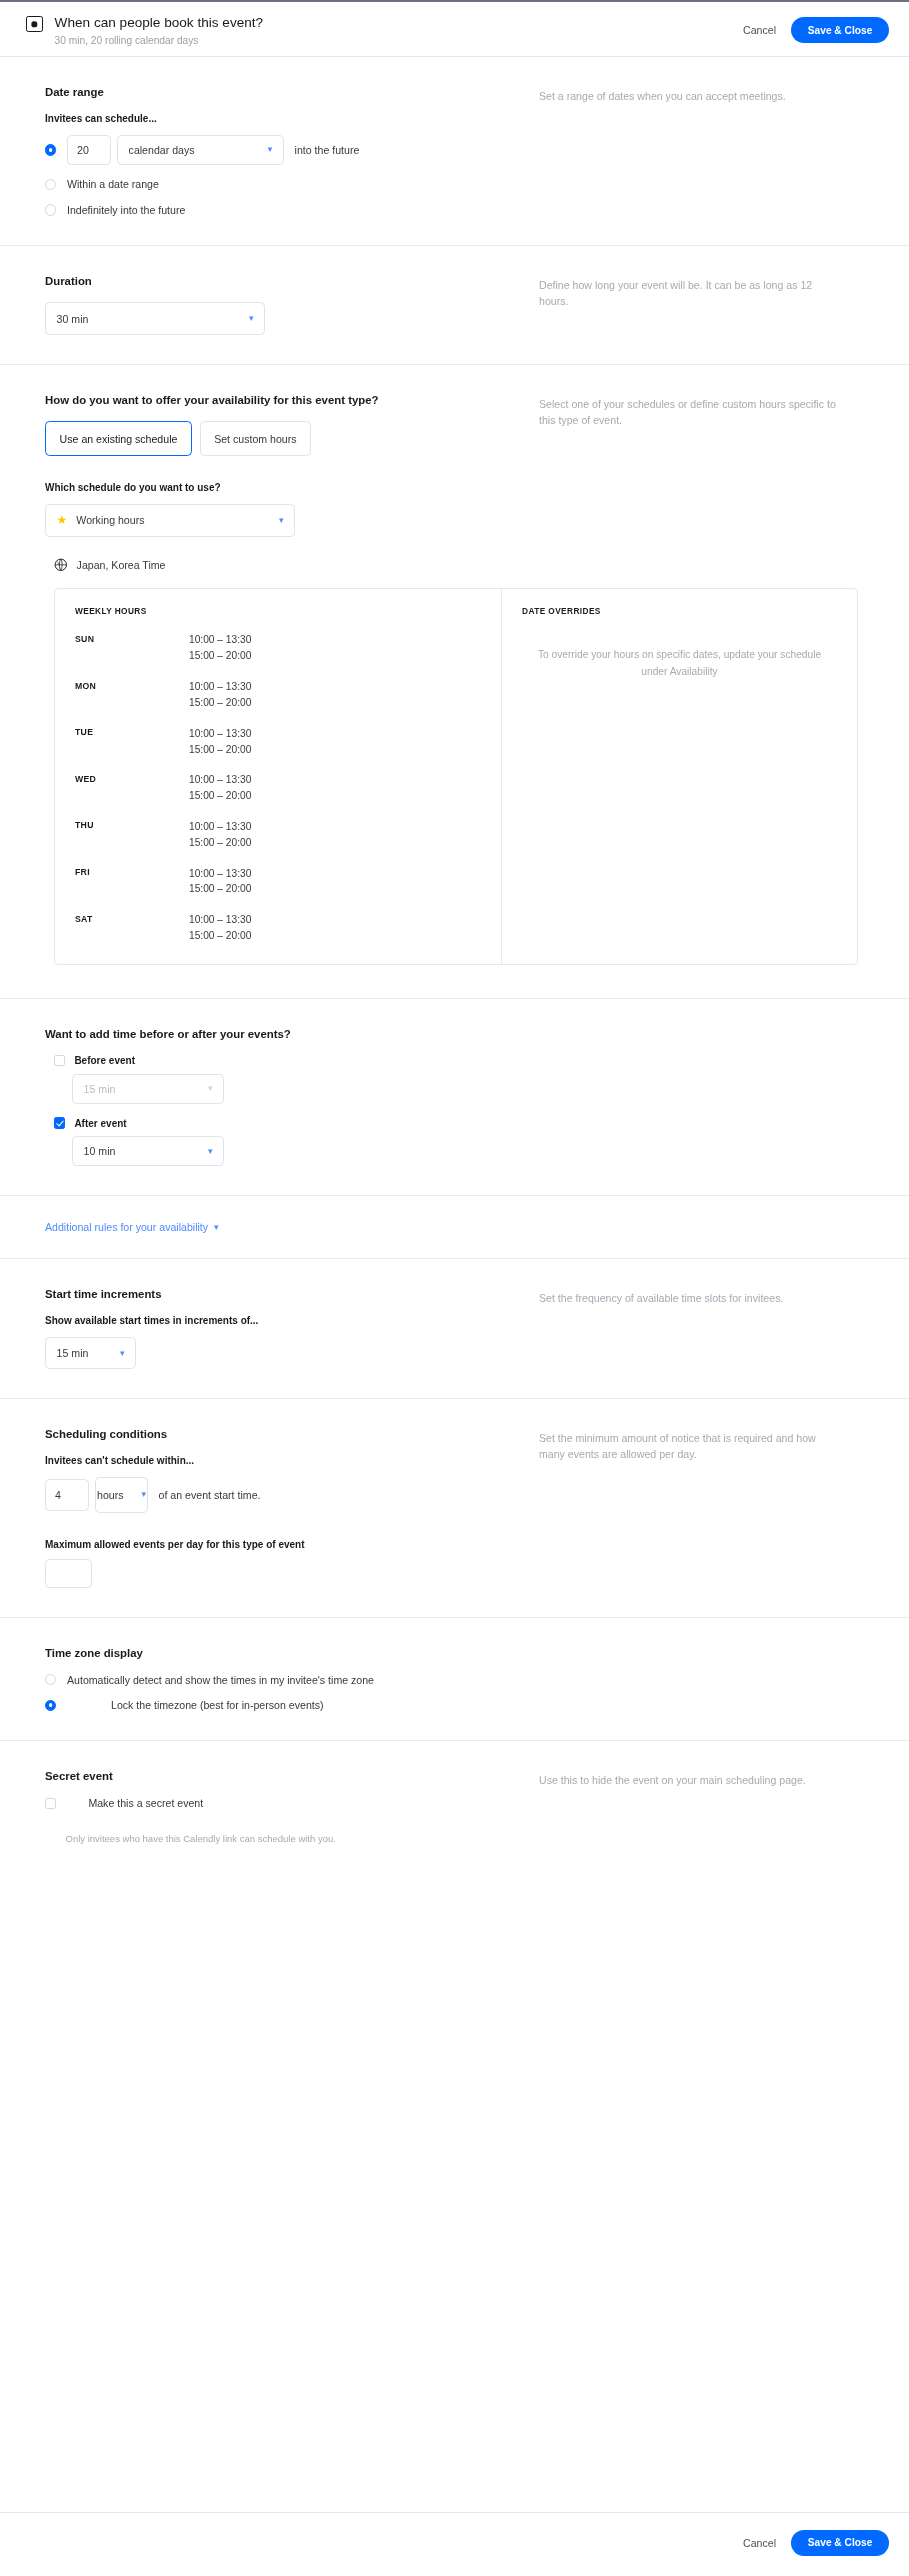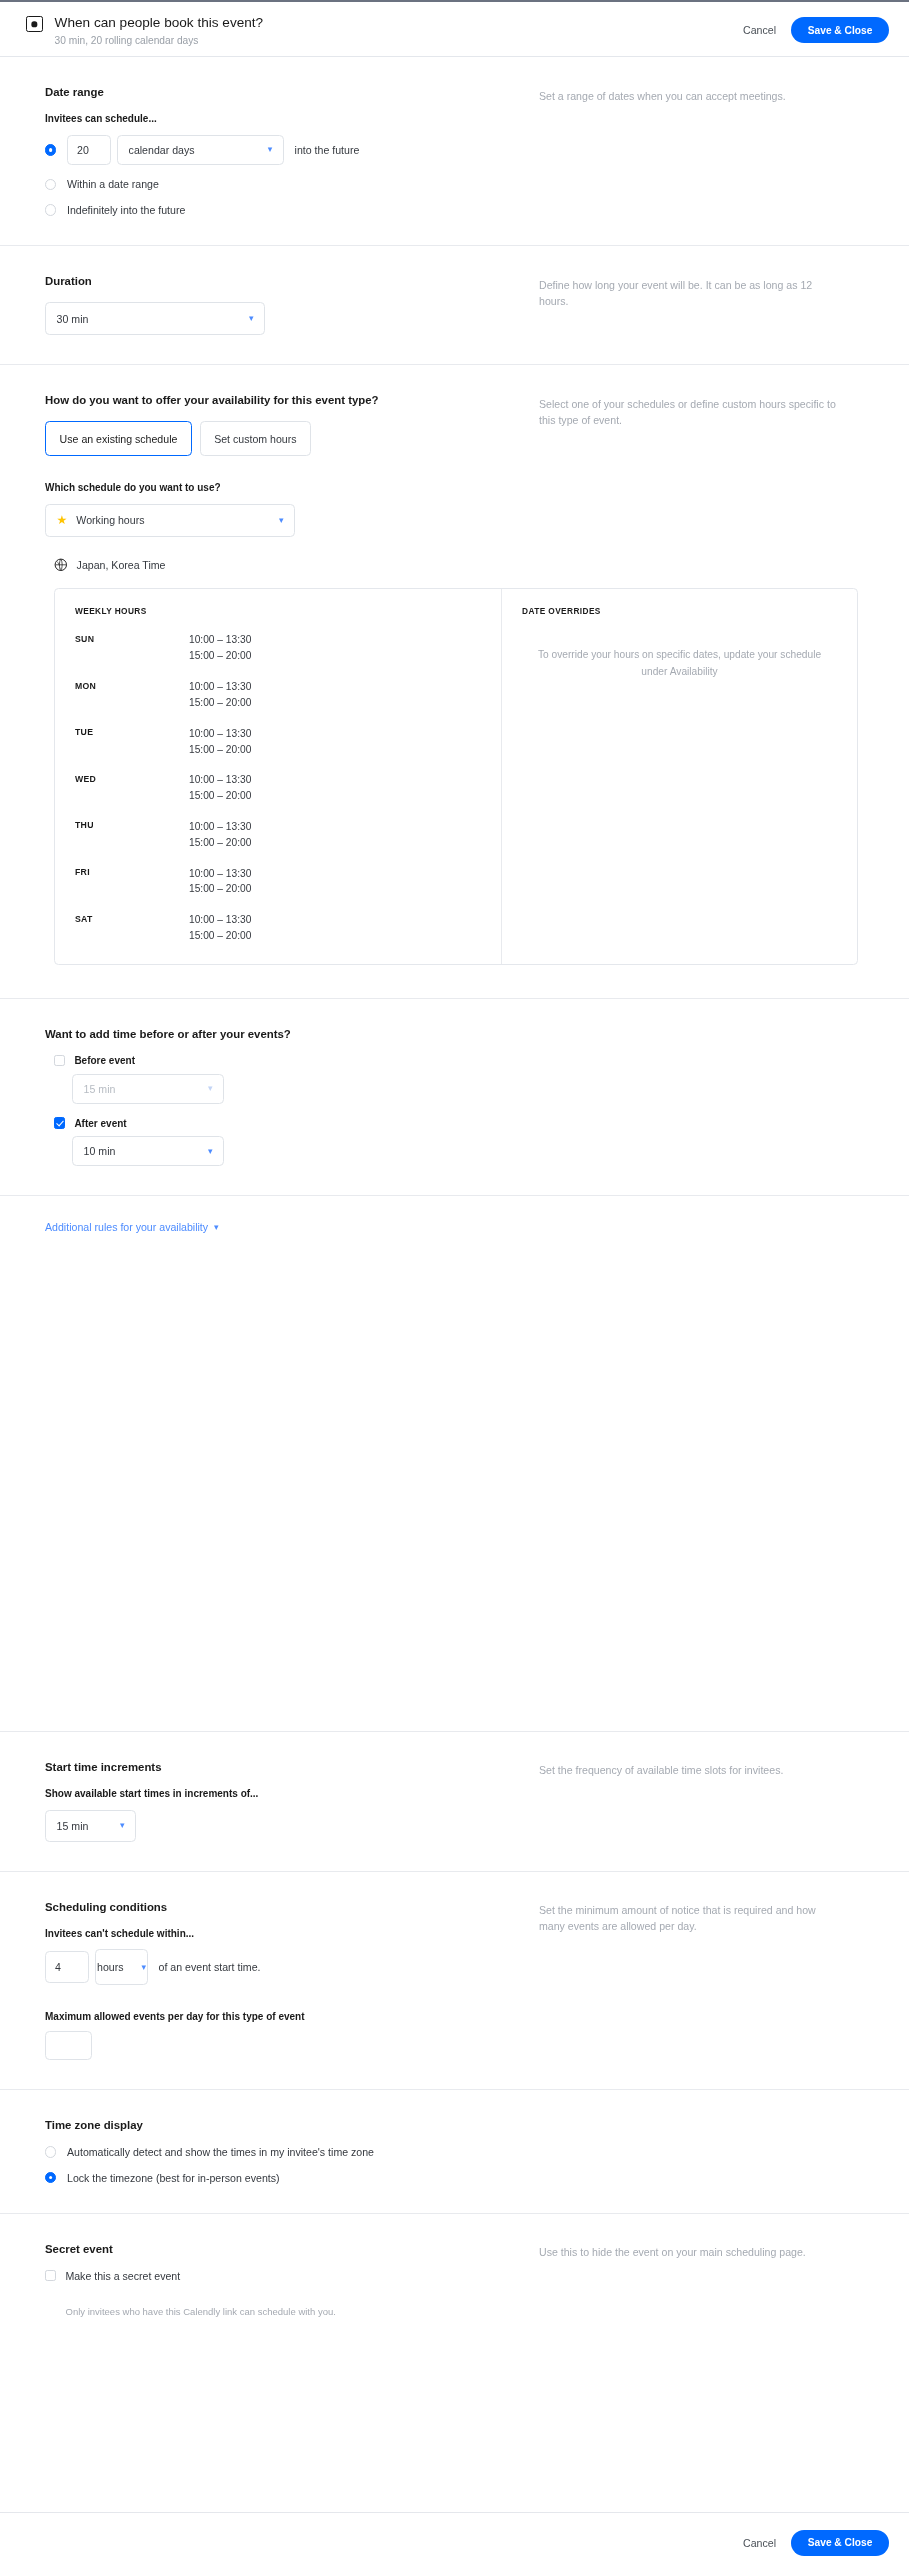--- a/index.html
+++ b/index.html
@@ -561,21 +561,21 @@
           <span class="buffer-check-label">After event</span>
         </div>
         <div class="select buffer-select" style="margin-bottom:0;">
           <span>10 min</span>
           <span class="chev">▾</span>
         </div>
       </div>
     </div>
   </div>
 
-  <div class="section" style="padding-top:24px; padding-bottom:24px;flex-direction:column;">
+  <div class="section" style="padding-top:24px; padding-bottom:24px;">
     <div class="sec-left">
       <span class="rules-link">
         <span>Additional rules for your availability</span>
         <span class="chev">▾</span>
       </span>
     </div>
     <div class="sec-right"></div>
   </div>
 
   <div class="section">
@@ -612,31 +612,31 @@
     </div>
   </div>
 
   <div class="section">
     <div class="sec-left">
       <div class="sec-title">Time zone display</div>
       <div class="radio-row">
         <div class="radio"></div>
         <span class="radio-label">Automatically detect and show the times in my invitee's time zone</span>
       </div>
-      <div class="radio-row" style="margin-bottom:0;">
+      <div class="radio-row" style="margin-bottom:0;gap:44px;">
         <div class="radio checked"></div>
         <span class="radio-label">Lock the timezone (best for in-person events)</span>
       </div>
     </div>
   </div>
 
   <div class="section no-border">
     <div class="sec-left">
       <div class="sec-title">Secret event</div>
-      <div class="buffer-check-row" style="margin-bottom:0;">
+      <div class="buffer-check-row" style="margin-bottom:0;gap:23px;">
         <div class="checkbox"></div>
         <span class="radio-label">Make this a secret event</span>
       </div>
       <div class="note-small">Only invitees who have this Calendly link can schedule with you.</div>
     </div>
     <div class="sec-right">
       <div class="hint">Use this to hide the event on your main scheduling page.</div>
     </div>
   </div>
 

